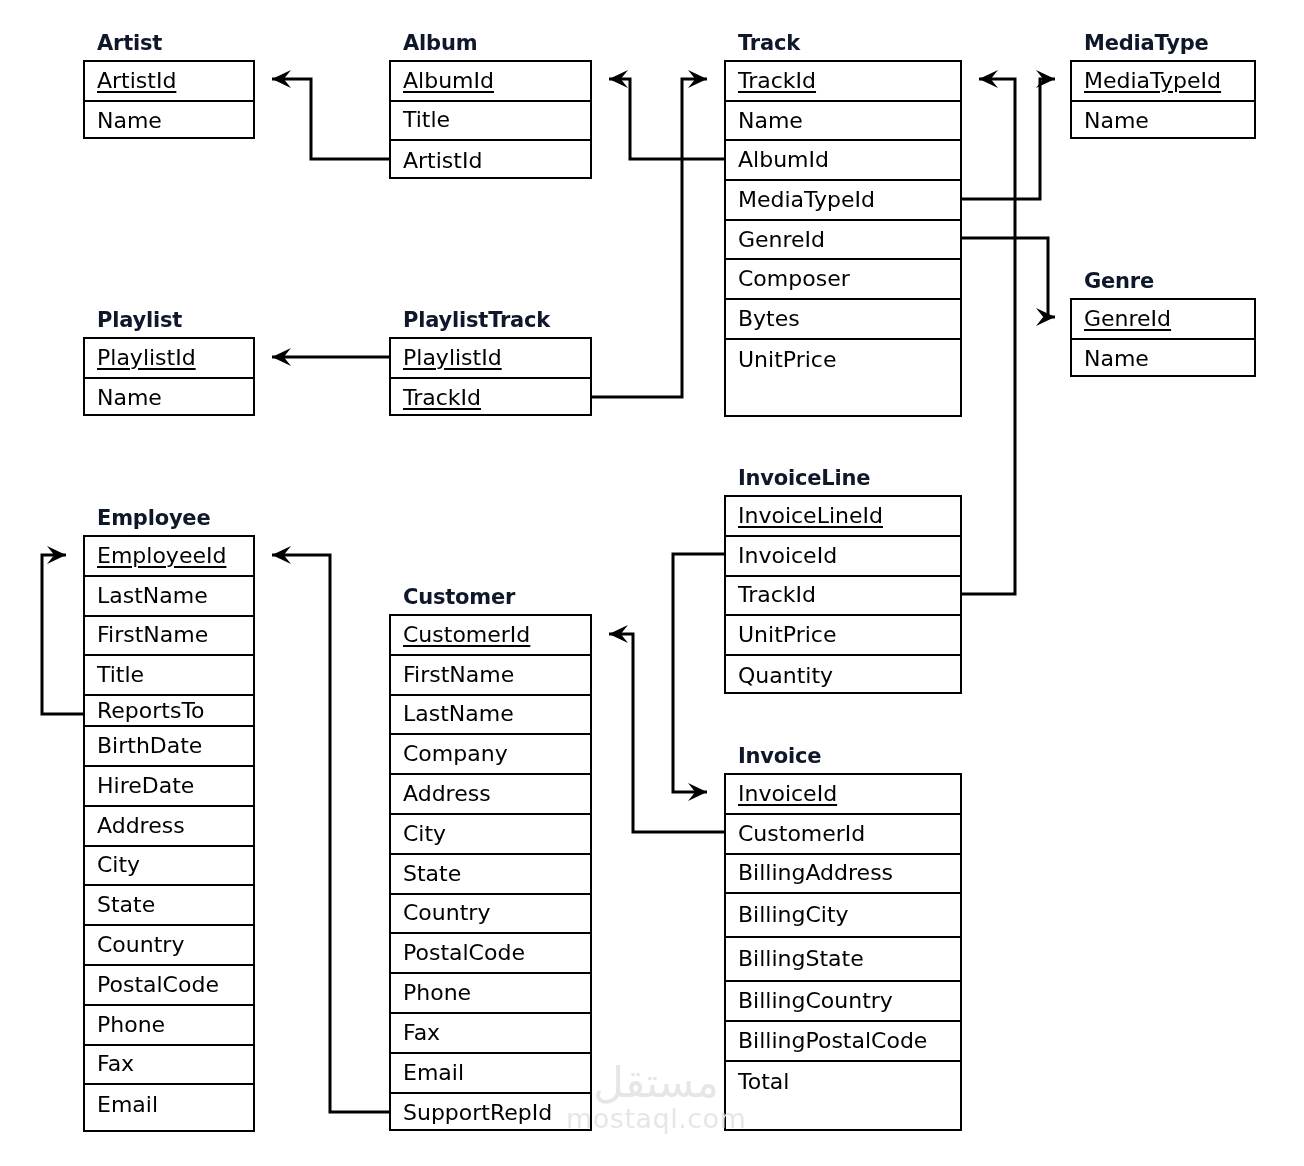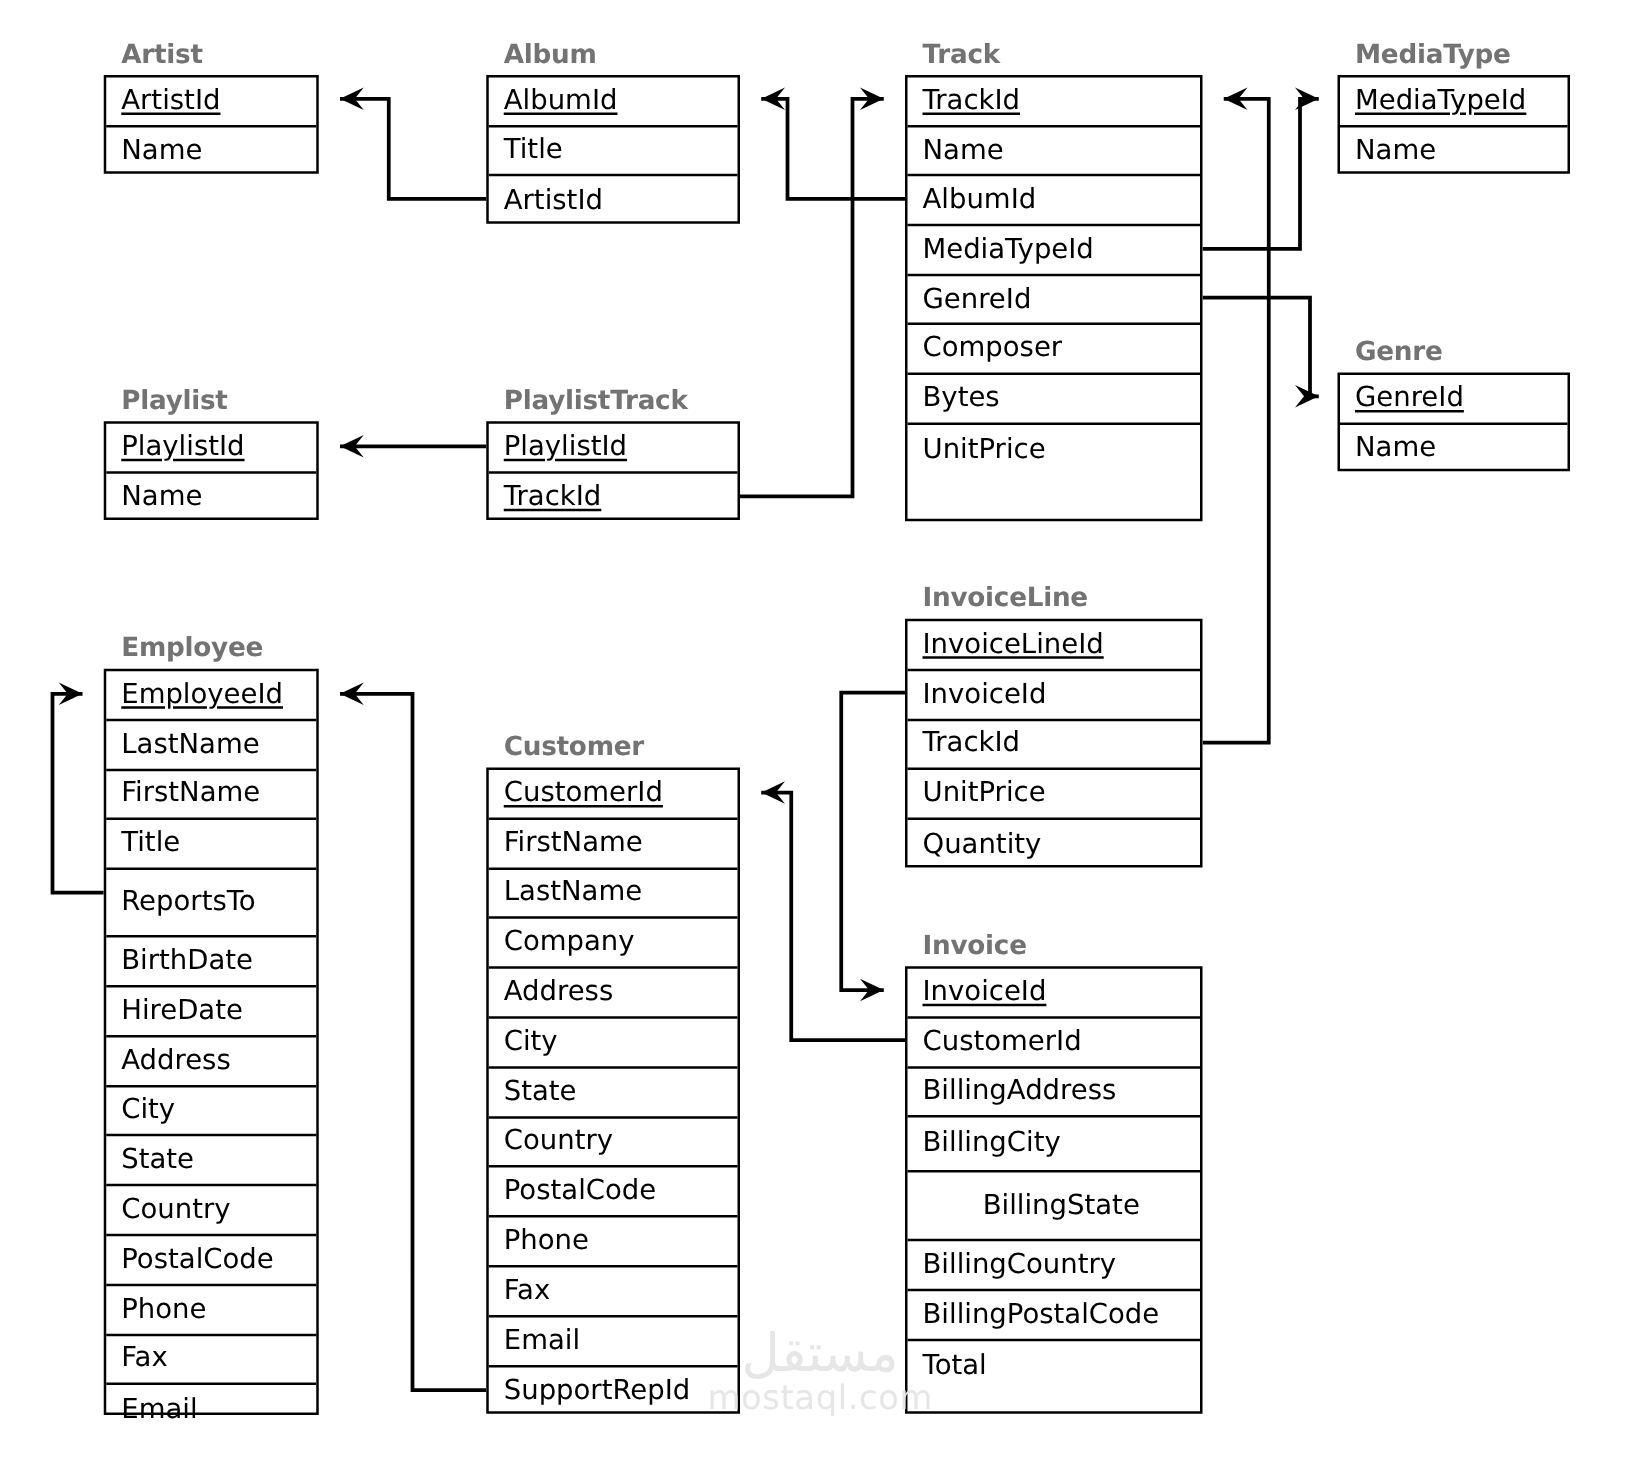--- a/index.html
+++ b/index.html
@@ -17,21 +17,21 @@
   }
   .entity {
     position: absolute;
   }
   .entity-title {
     position: absolute;
     bottom: 100%;
     left: 14px;
     font-weight: bold;
     font-size: 21px;
-    color: #737373;
+    color: #0f172a;
     line-height: 1.0;
     padding-bottom: 6px;
     white-space: nowrap;
     letter-spacing: -0.2px;
   }
   .entity-box {
     border: 2.5px solid #000000;
     background: #ffffff;
     box-sizing: border-box;
   }
@@ -269,21 +269,21 @@
           </div>
           <div class="attr" style="height: 39.8px;">
             <span class="attr-label">LastName</span>
           </div>
           <div class="attr" style="height: 39.8px;">
             <span class="attr-label">FirstName</span>
           </div>
           <div class="attr" style="height: 39.8px;">
             <span class="attr-label">Title</span>
           </div>
-          <div class="attr" style="height: 54px;">
+          <div class="attr" style="height: 31px;">
             <span class="attr-label">ReportsTo</span>
           </div>
           <div class="attr" style="height: 39.8px;">
             <span class="attr-label">BirthDate</span>
           </div>
           <div class="attr" style="height: 39.8px;">
             <span class="attr-label">HireDate</span>
           </div>
           <div class="attr" style="height: 39.8px;">
             <span class="attr-label">Address</span>
@@ -363,21 +363,21 @@
           </div>
           <div class="attr" style="height: 39.8px;">
             <span class="attr-label">CustomerId</span>
           </div>
           <div class="attr" style="height: 39.8px;">
             <span class="attr-label">BillingAddress</span>
           </div>
           <div class="attr" style="height: 44px;">
             <span class="attr-label">BillingCity</span>
           </div>
-          <div class="attr" style="height: 55px; justify-content: center;">
+          <div class="attr" style="height: 44px;">
             <span class="attr-label">BillingState</span>
           </div>
           <div class="attr" style="height: 39.8px; text-align: right;">
             <span class="attr-label">BillingCountry</span>
           </div>
           <div class="attr" style="height: 39.8px;">
             <span class="attr-label">BillingPostalCode</span>
           </div>
           <div class="attr" style="height: 39.8px;">
             <span class="attr-label">Total</span>

